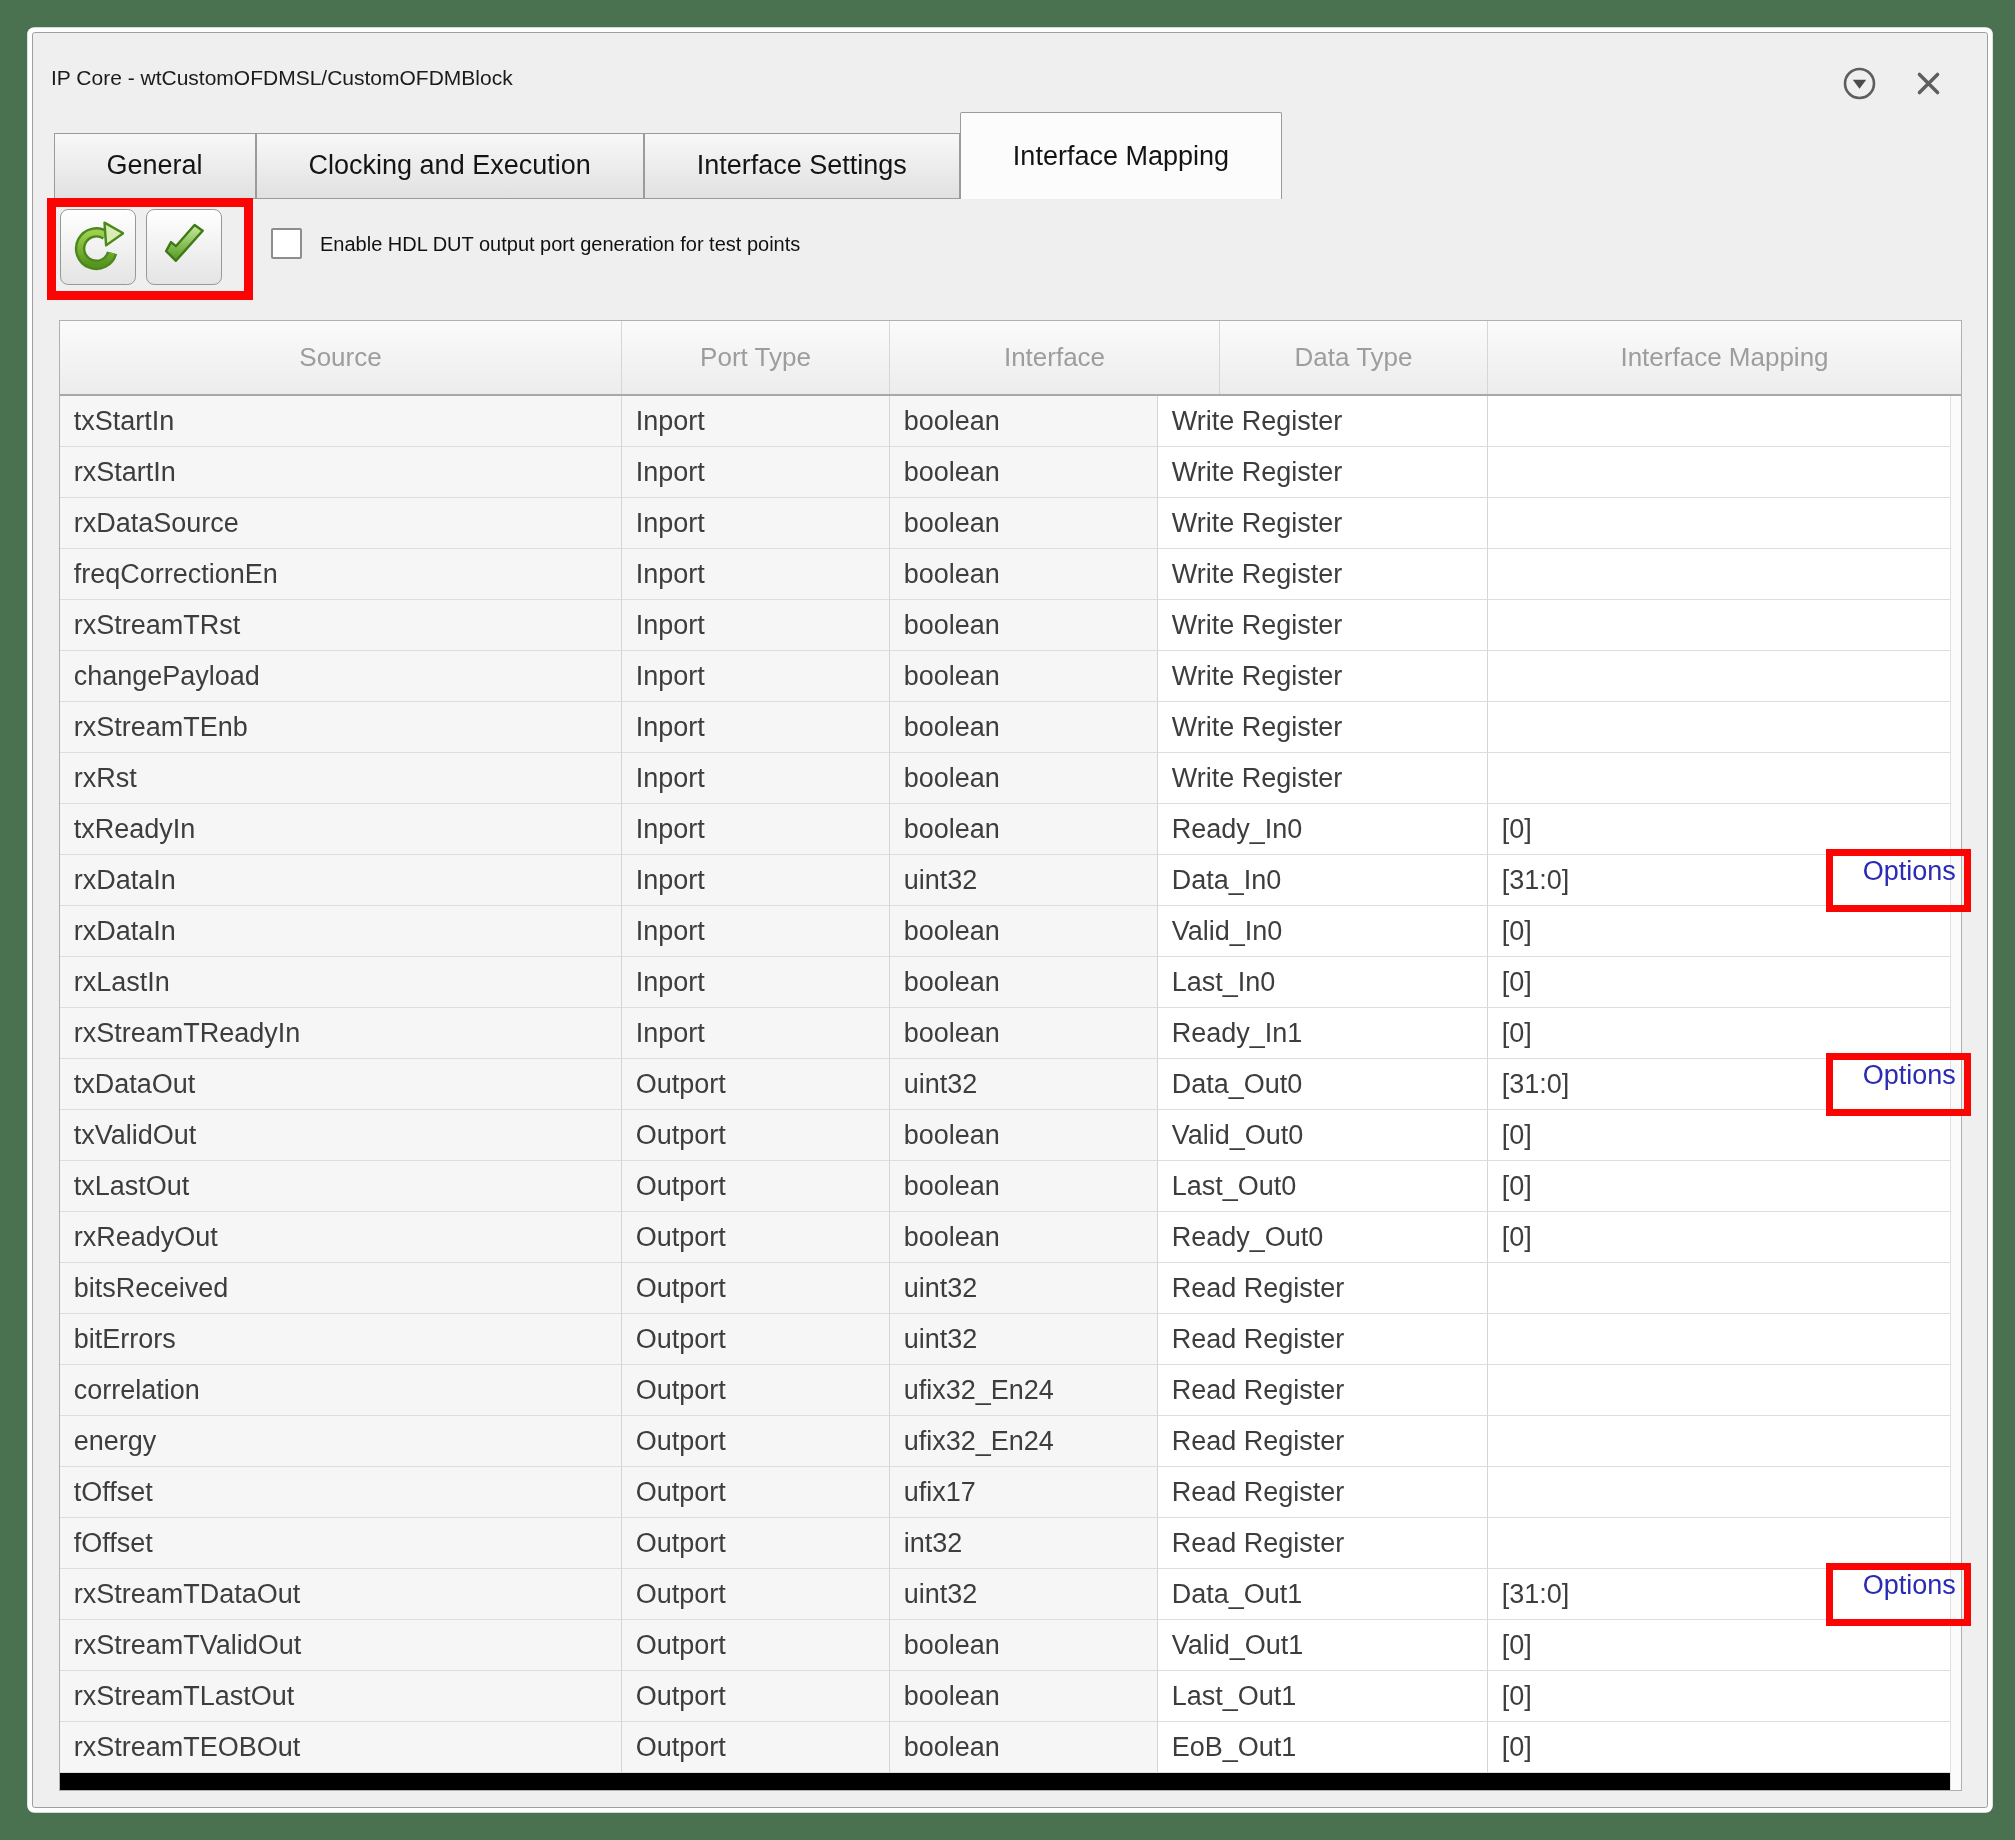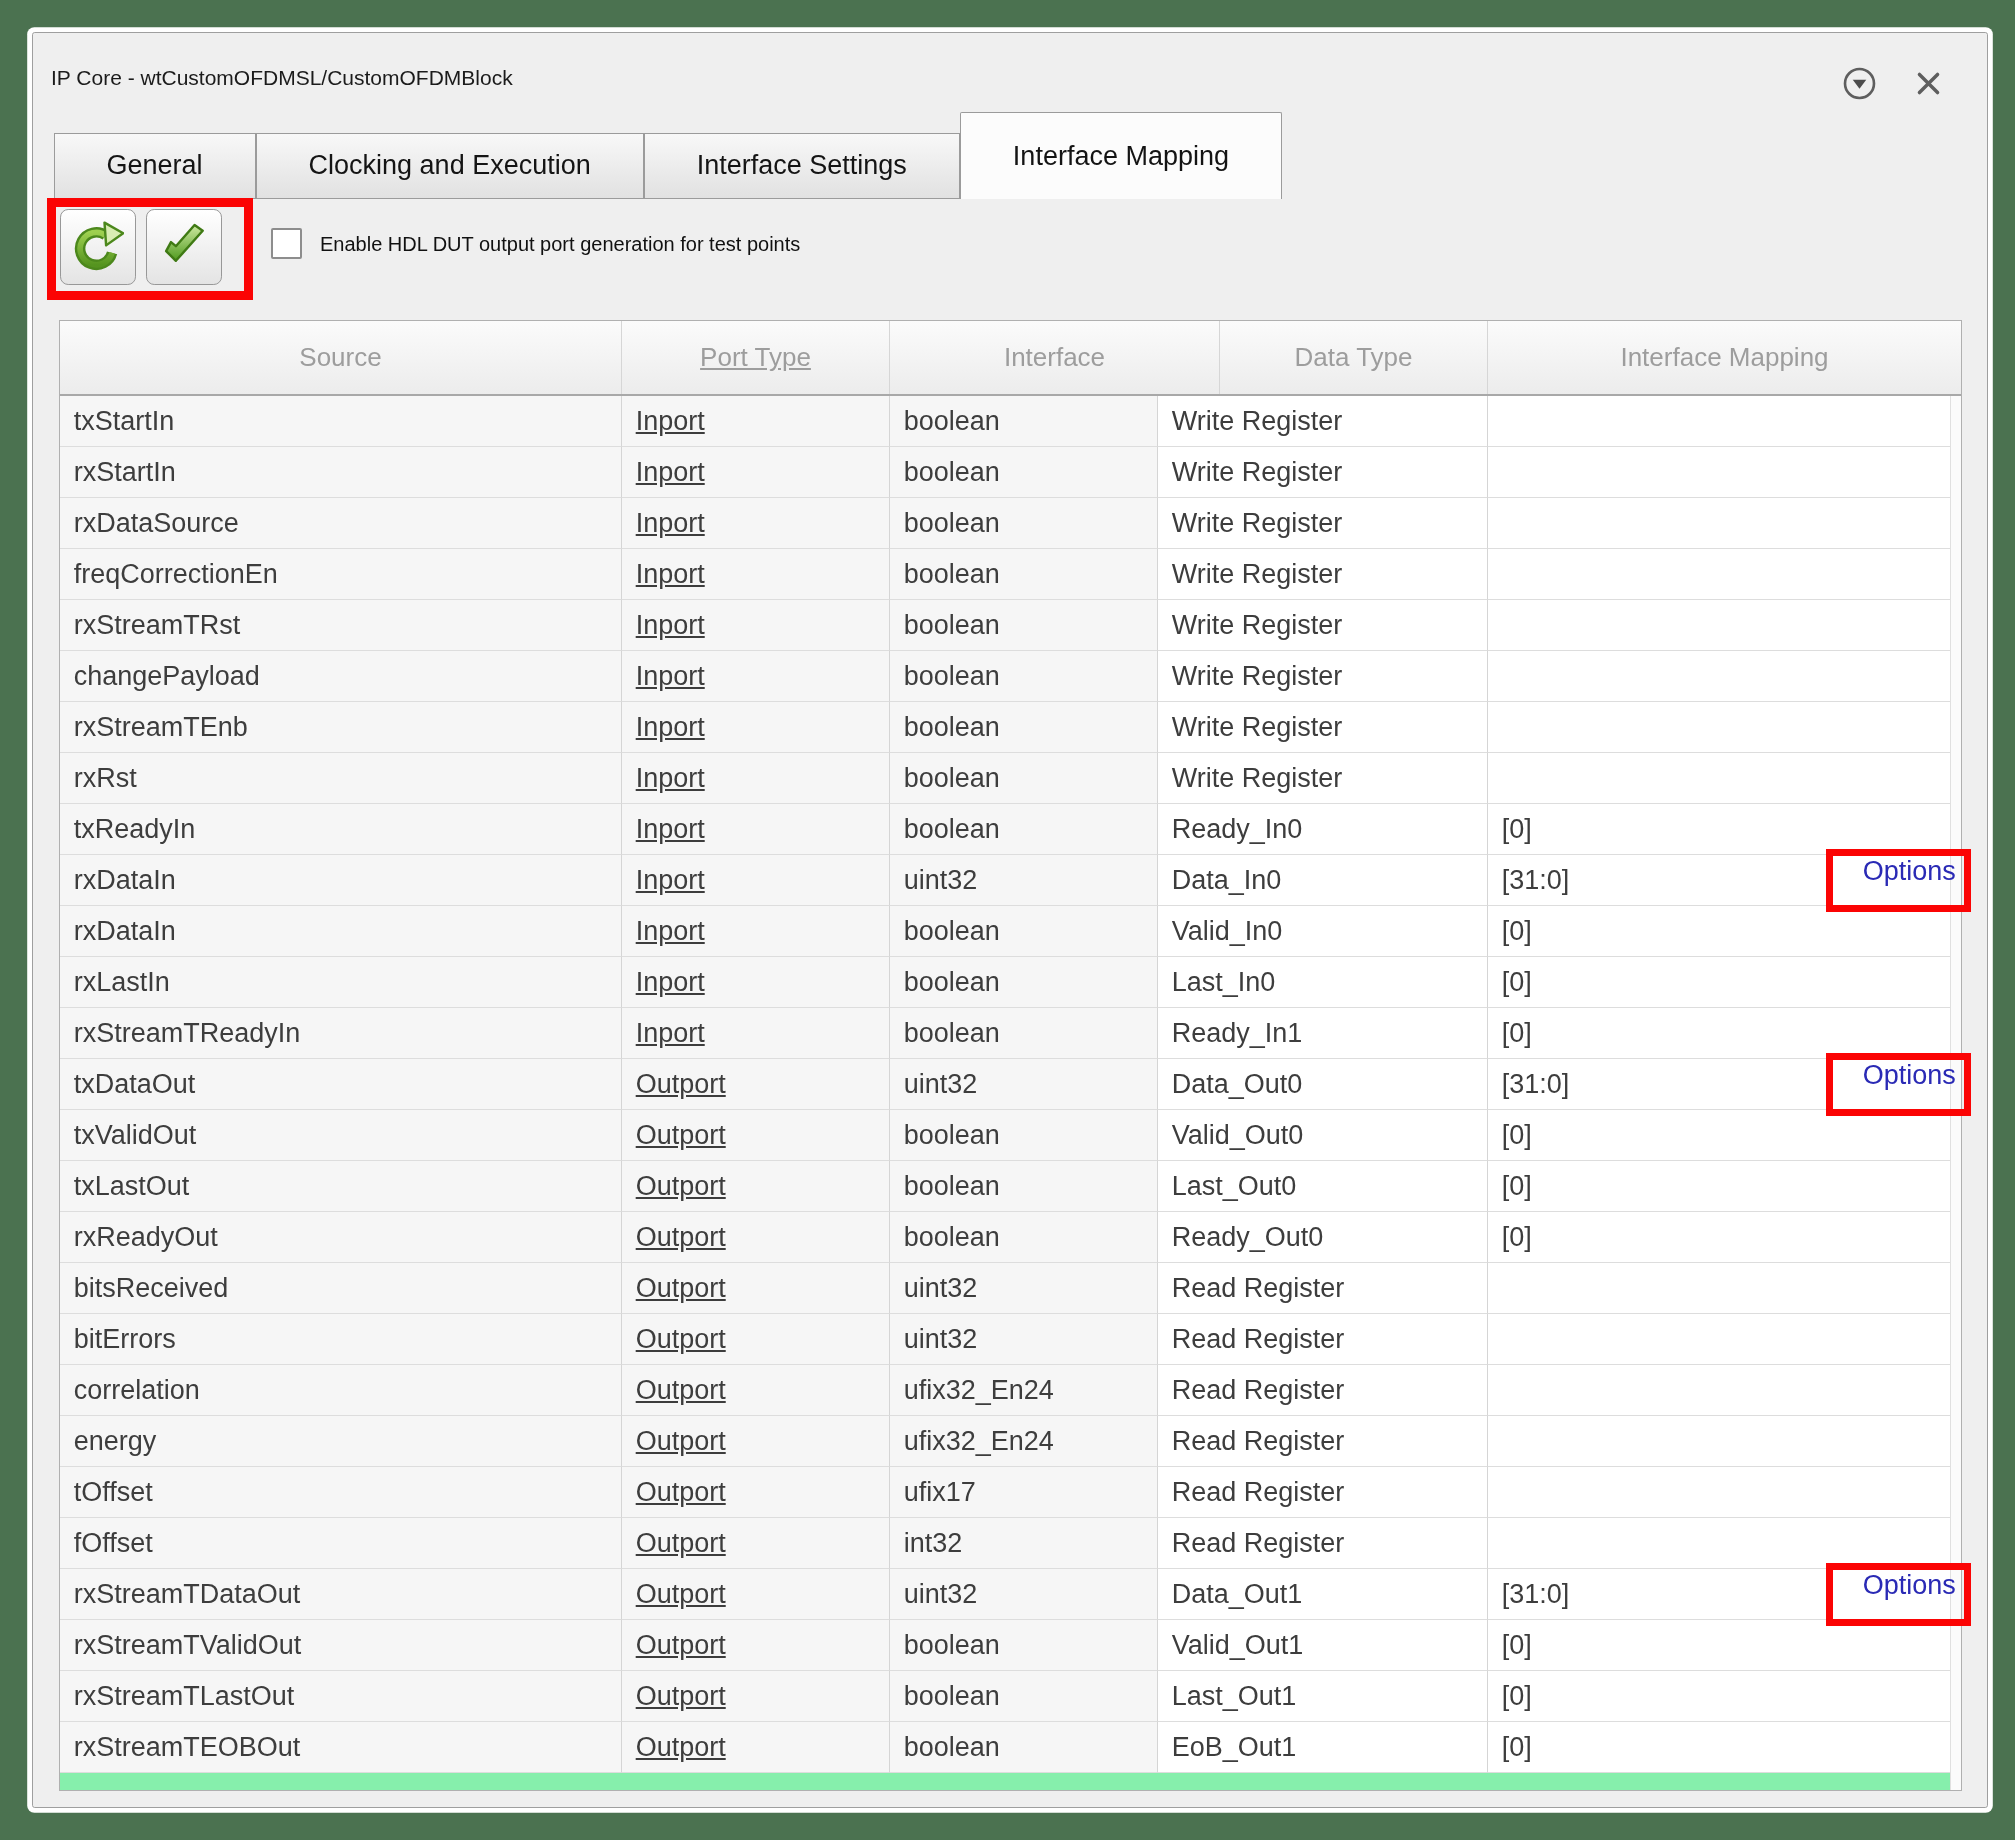--- a/index.html
+++ b/index.html
@@ -49,21 +49,21 @@
     position:absolute;left:238px;top:195px;width:31px;height:31px;box-sizing:border-box;
     background:#ffffff;border:2px solid #8d8d8d;border-radius:2px;
   }
   .checkbox-label{
     position:absolute;left:287px;top:190px;height:42px;display:flex;align-items:center;
     font-size:20px;color:#111111;white-space:nowrap;
   }
   
   .table{
     position:absolute;left:26px;top:287px;width:1903px;height:1471px;box-sizing:border-box;
-    border:1.4px solid #b0b0b0;background:#86efac;
+    border:1.4px solid #b0b0b0;background:#000000;
   }
   .thead{
     display:flex;height:75px;box-sizing:border-box;
     background:linear-gradient(#fbfbfb,#ececec);
     border-bottom:2px solid #a8a8a8;
   }
   .th{
     box-sizing:border-box;display:flex;align-items:center;justify-content:center;
     font-size:26px;color:#9d9d9d;border-right:1.4px solid #d6d6d6;white-space:nowrap;
   }
@@ -72,21 +72,21 @@
   .tr{display:flex;height:51px;box-sizing:border-box;position:relative;}
   .td{
     box-sizing:border-box;display:flex;align-items:center;
     padding-left:13.7px;font-size:27px;color:#3d3d3d;white-space:nowrap;
     border-bottom:1.4px solid #dddddd;border-right:1.4px solid #d5d5d5;
     overflow:visible;
   }
   .td.gray{background:#f6f6f6;}
   .td.white{background:#ffffff;}
   .c0{width:562px;}
-  .c1{width:268px;text-decoration:underline;}
+  .c1{width:268px;}
   .c2{width:268px;}
   .c3{width:330px;}
   .c4{width:466px;border-right:1.4px solid #d5d5d5;position:relative;}
   .scroll-strip{
     position:absolute;right:0;top:75px;bottom:0;width:9.6px;
     background:#fbfbfb;border-left:0.7px solid #e0e0e0;
   }
   .opt-annotation{
     position:absolute;right:-18px;top:-6.1px;height:63px;width:145px;
     border:7.5px solid #fb0404;box-sizing:border-box;

